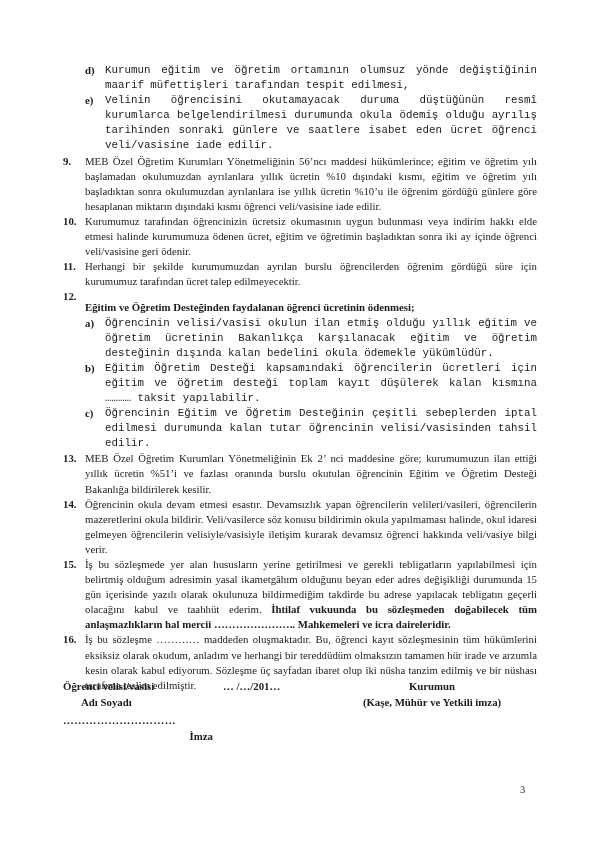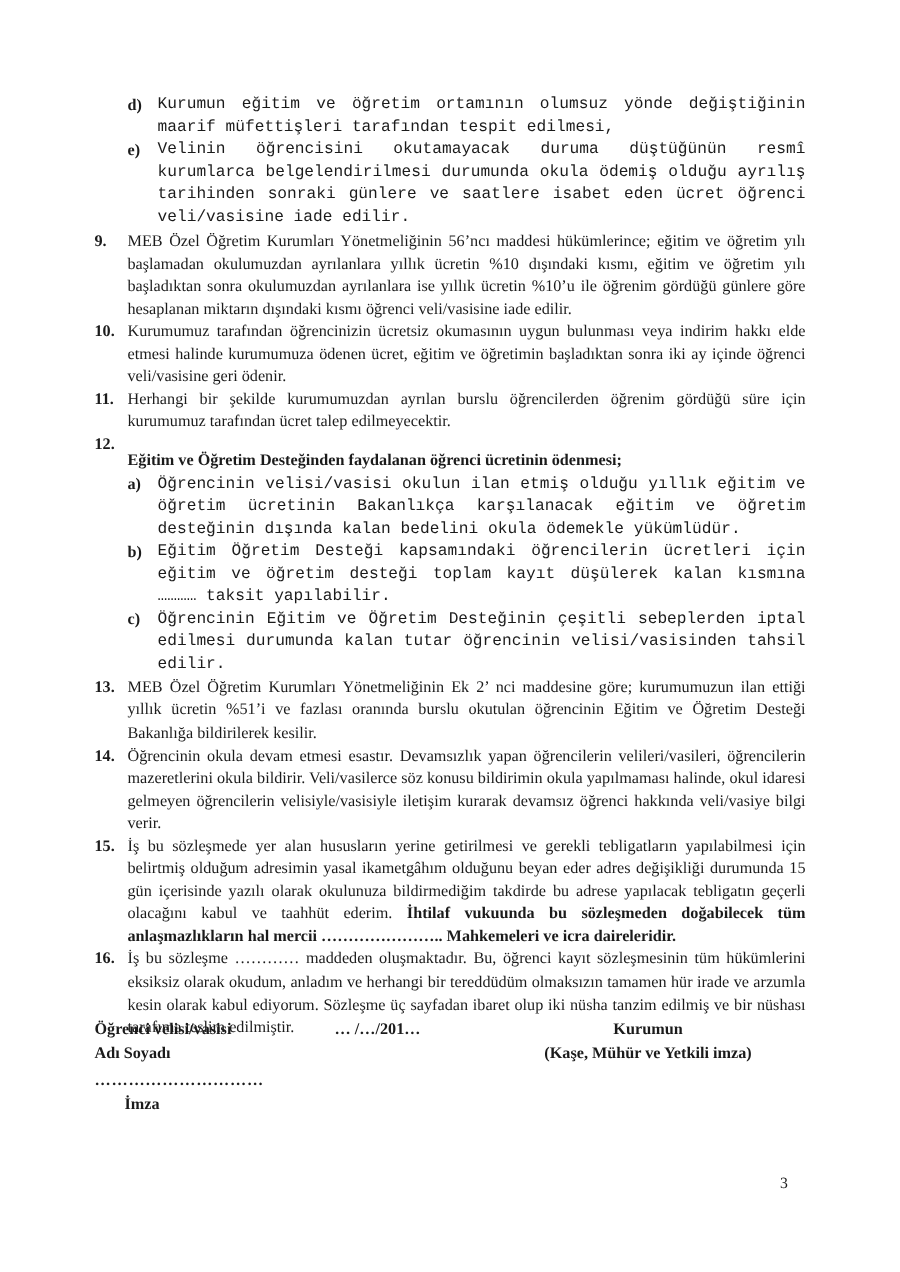--- a/index.html
+++ b/index.html
@@ -43,23 +43,23 @@
     position: absolute;
     top: 679px;
     left: 63px;
     width: 474px;
     display: flex;
     font-size: 10.8px;
     line-height: 15.5px;
     font-weight: bold;
   }
   .sig-left { width: 150px; }
-  .sig-left .name-label { }
+  .sig-left .name-label { margin-left: 18px; }
   .sig-left .dots { margin-top: 3px; letter-spacing: 0.5px; font-weight: bold; }
-  .sig-left .imza { margin-left: 20px; }
+  .sig-left .imza { margin-left: 20px; text-align: right; }
   .sig-date { width: 118px; padding-left: 10px; }
   .sig-right { flex: 1; text-align: center; padding-right: 14px; }
   .pagenum {
     position: absolute;
     top: 784px;
     left: 520px;
     font-size: 10.5px;
   }
 </style>
 </head>

